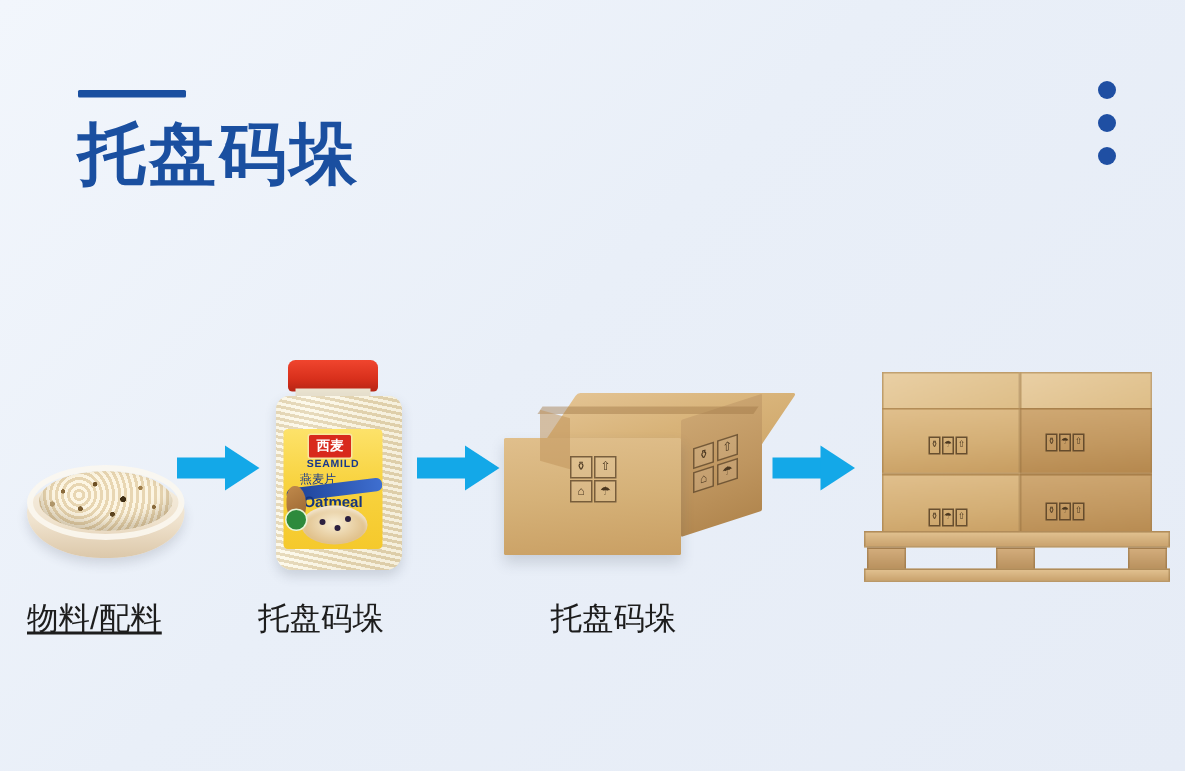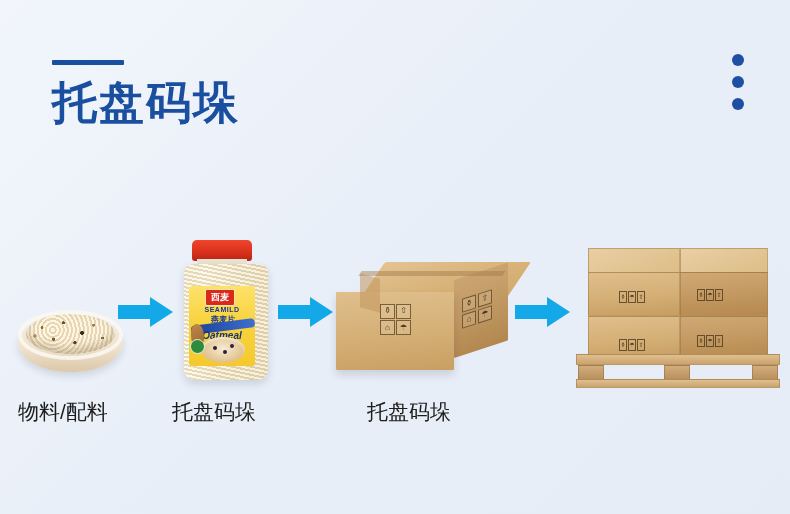--- a/index.html
+++ b/index.html
@@ -92,30 +92,30 @@
   .jar .brandbox{
     position:absolute;left:16px;top:3px;width:28px;height:15px;border-radius:2px;
     background:#d8291c;border:1.2px solid #f7e7a0;
     color:#fff;font-size:9px;line-height:15px;text-align:center;font-weight:bold;
   }
   .jar .brandlat{
     position:absolute;left:8px;top:20px;width:50px;text-align:center;
     color:#17388c;font-size:7px;font-weight:bold;letter-spacing:.5px;
   }
   .jar .cnsub{
-    position:absolute;left:0;top:28px;width:46px;text-align:right;
-    color:#17388c;font-size:8px;font-weight:bold;
+    position:absolute;left:0;top:28px;width:46px;text-align:center;
+    color:#17388c;font-size:8px;font-weight:normal;
   }
   .jar .swoosh{
     position:absolute;left:2px;top:36px;width:64px;height:9px;
     background:linear-gradient(90deg,#1b3f94,#3f6fd0);transform:rotate(-7deg);border-radius:4px;
   }
   .jar .script{
     position:absolute;left:6px;top:44px;width:54px;text-align:center;
-    color:#15357f;font-size:10px;font-style:italic;font-weight:bold;
+    color:#15357f;font-size:10px;font-weight:bold;
   }
   .jar .photo{
     position:absolute;left:12px;bottom:3px;width:44px;height:26px;border-radius:50%;
     background:radial-gradient(ellipse at 50% 45%, #f7ecd2 0%, #e0c08a 70%, #c49c5d 100%);
     box-shadow:inset 0 2px 3px rgba(255,255,255,.6);
   }
   .jar .berry{position:absolute;width:4px;height:4px;border-radius:50%;background:#2b2040;}
   .jar .roo{
     position:absolute;left:2px;bottom:20px;width:13px;height:22px;border-radius:40% 55% 35% 45%;
     background:linear-gradient(150deg,#c08a4c,#9a6530);
@@ -355,18 +355,18 @@
         <div class="block" style="left:8px;top:123px;width:26px;height:16px;"></div>
         <div class="block" style="left:94px;top:123px;width:26px;height:16px;"></div>
         <div class="block" style="left:182px;top:123px;width:26px;height:16px;"></div>
         <div class="deck" style="left:6px;top:137px;width:204px;height:9px;"></div>
       </div>
     </div>
 
   </div>
 
   <div class="captions">
-    <div class="caption" style="left:18px;">物料/配料</div>
+    <div class="caption" style="left:18px;text-decoration:underline;">物料/配料</div>
     <div class="caption" style="left:172px;">托盘码垛</div>
     <div class="caption" style="left:367px;">托盘码垛</div>
   </div>
 
 </div>
 
 </body></html>

